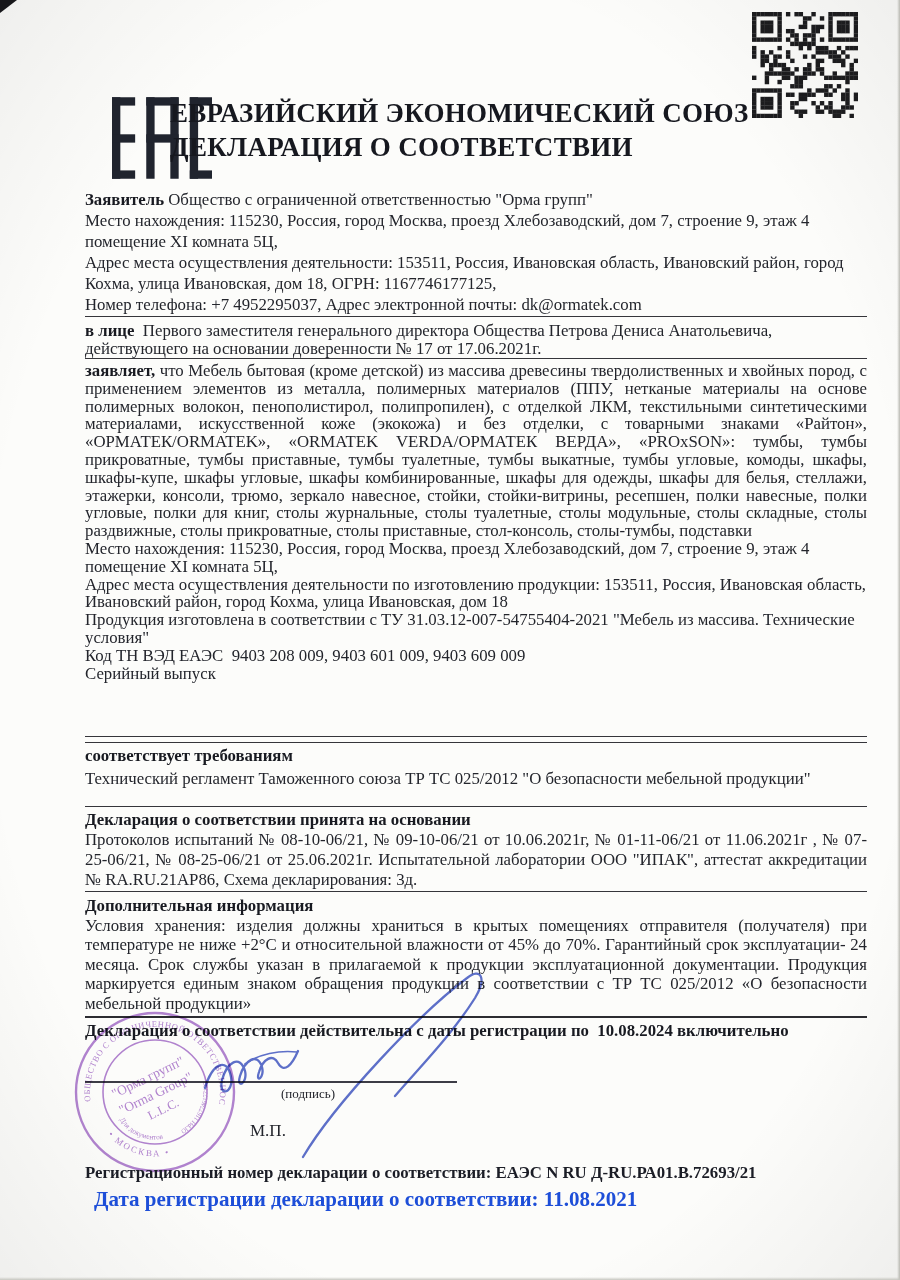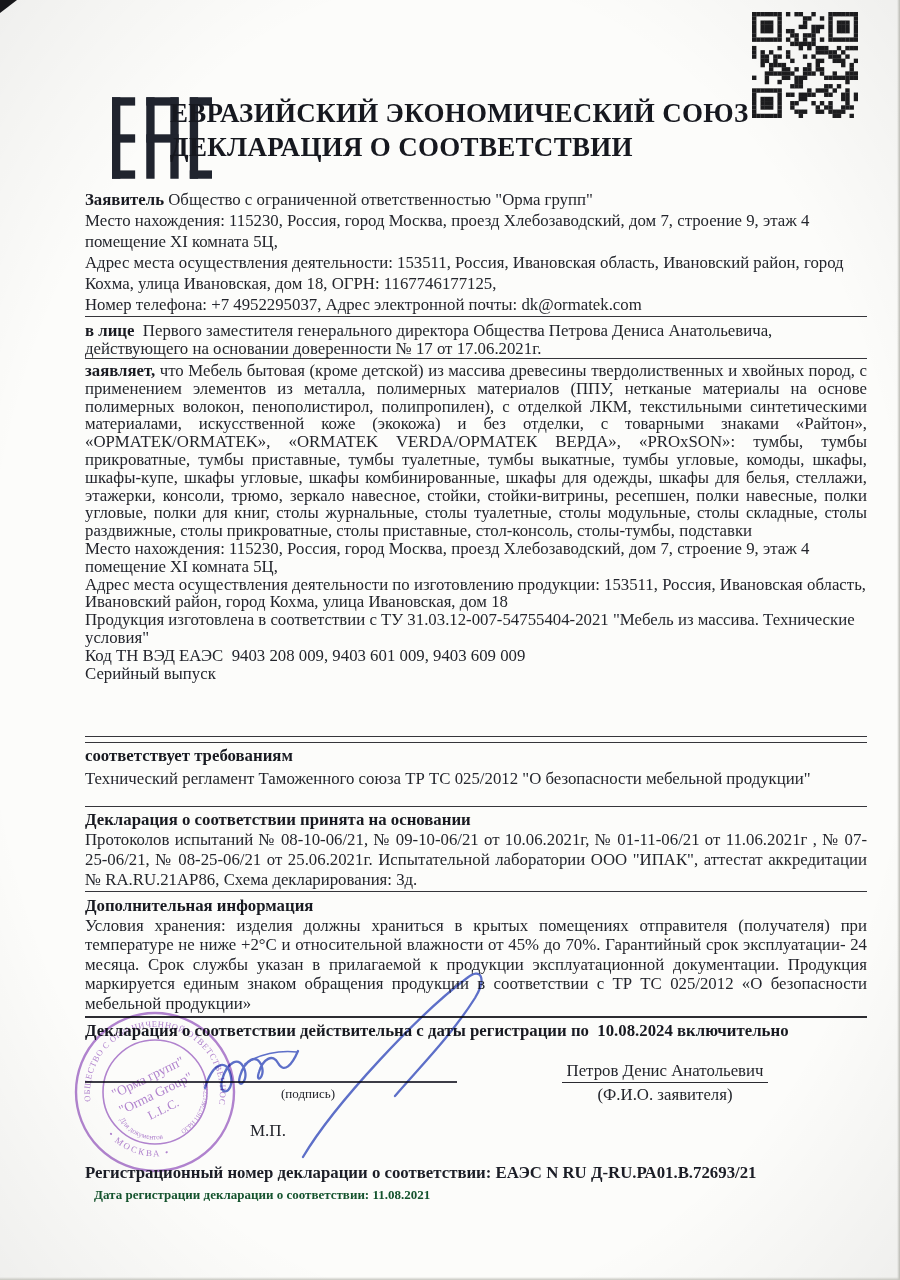--- a/index.html
+++ b/index.html
@@ -33,21 +33,21 @@
   .sec-basis{top:810px;line-height:20px;}
   .sec-additional{top:896px;line-height:19.6px;}
   .sec-validity{top:1021px;font-size:16.8px;}
   .sig-line{position:absolute;left:85px;top:1081px;width:372px;border-top:2px solid #3c3c45;}
   .sig-caption{position:absolute;left:195px;top:1086px;width:140px;text-align:right;font-size:13px;}
   .mp{position:absolute;left:250px;top:1121px;font-size:17px;}
   .name-block{position:absolute;left:525px;top:1061px;width:280px;text-align:center;font-size:16.8px;}
   .name-block .nm{display:inline-block;border-bottom:1.6px solid #2a2a30;padding:0 5px 1px 5px;}
   .name-block .cap{margin-top:2px;}
   .footer1{position:absolute;left:85px;top:1163px;font-size:16.8px;font-weight:bold;color:#1b1d26;}
-  .footer2{position:absolute;left:94px;top:1187px;font-size:13px;font-weight:bold;color:#14532d;}
+  .footer2{position:absolute;left:94px;top:1187px;font-size:21px;font-weight:bold;color:#1d4ed8;}
   .stamp{position:absolute;left:65px;top:1002px;width:180px;height:180px;mix-blend-mode:multiply;opacity:.88;}
   .autograph{position:absolute;left:185px;top:948px;width:310px;height:215px;mix-blend-mode:multiply;opacity:.92;}
 </style>
 </head>
 <body>
 
 <div class="page">
   <div class="corner-mark"></div>
   <div class="edge-r"></div>
   <div class="edge-b"></div>
@@ -407,24 +407,20 @@
 
   <div class="hr-thick" style="top:1016px"></div>
 
   <div class="sec sec-validity">
     <p class="b pre">Декларация о соответствии действительна с даты регистрации по  10.08.2024 включительно</p>
   </div>
 
   <div class="sig-line"></div>
   <div class="sig-caption">(подпись)</div>
   <div class="mp">М.П.</div>
-  <div class="name-block">
-    <span class="nm">Петров Денис Анатольевич</span>
-    <div class="cap">(Ф.И.О. заявителя)</div>
-  </div>
 
   <div class="stamp">
     <svg viewBox="0 0 180 180">
       <defs>
         <path id="arcTop" d="M 26,101.3 A 65,65 0 1 1 154,101.3"></path>
         <path id="arcBottom" d="M 30,108 A 62,62 0 0 0 150,108"></path>
         <path id="arcSmall" d="M 52,112 A 41,41 0 0 0 128,112"></path>
         <path id="arcOgrn" d="M 118,132 A 52,52 0 0 0 141,73"></path>
       </defs>
       <g stroke="#a873cc" fill="none">

